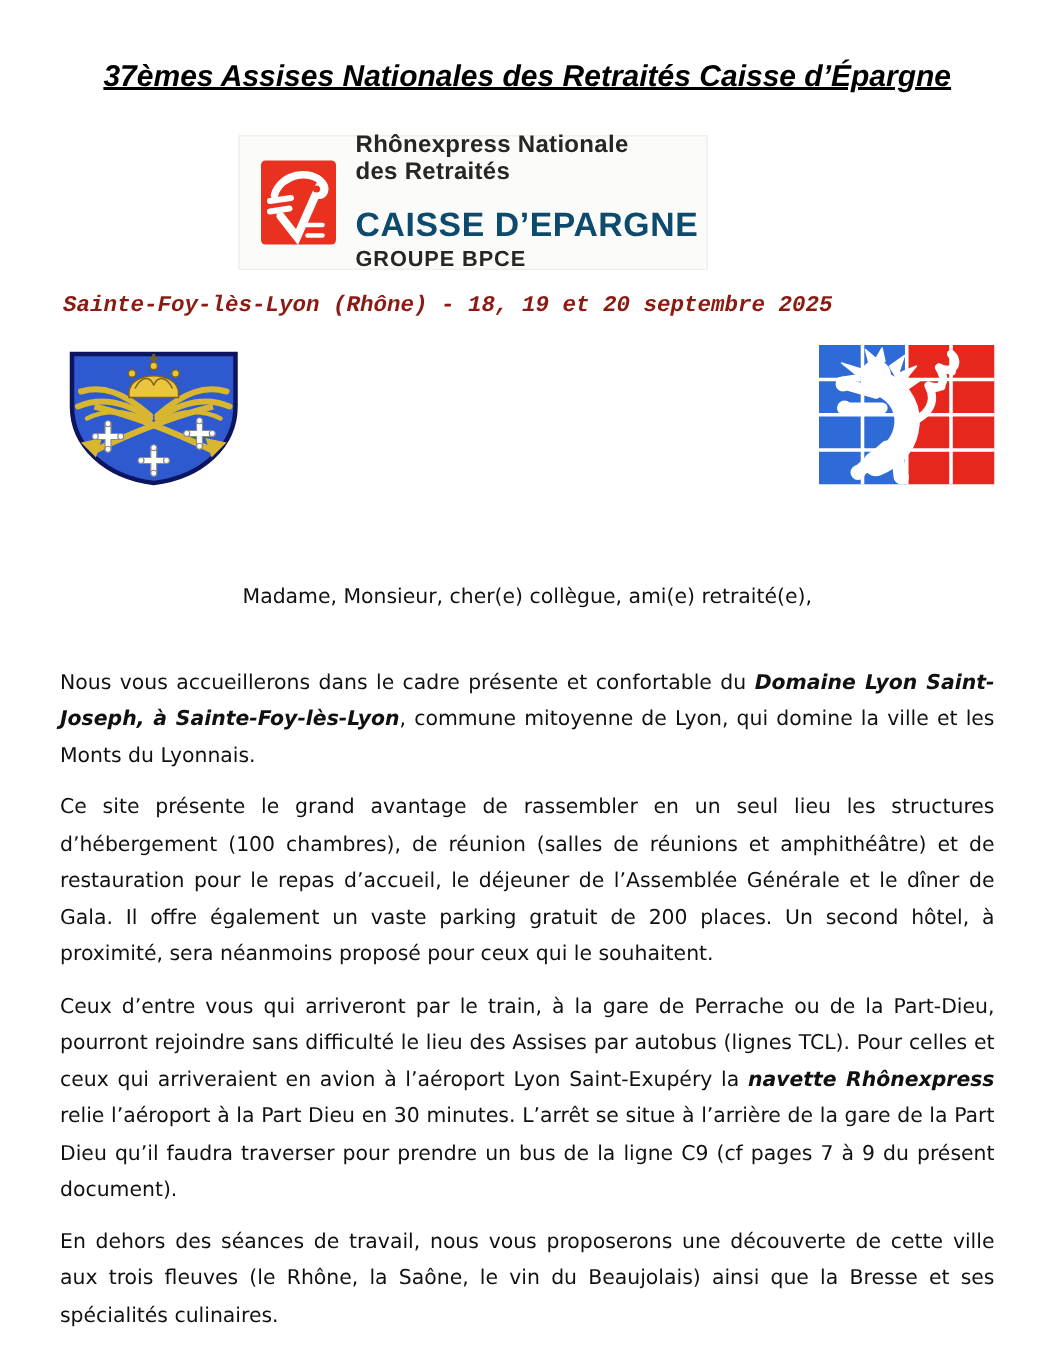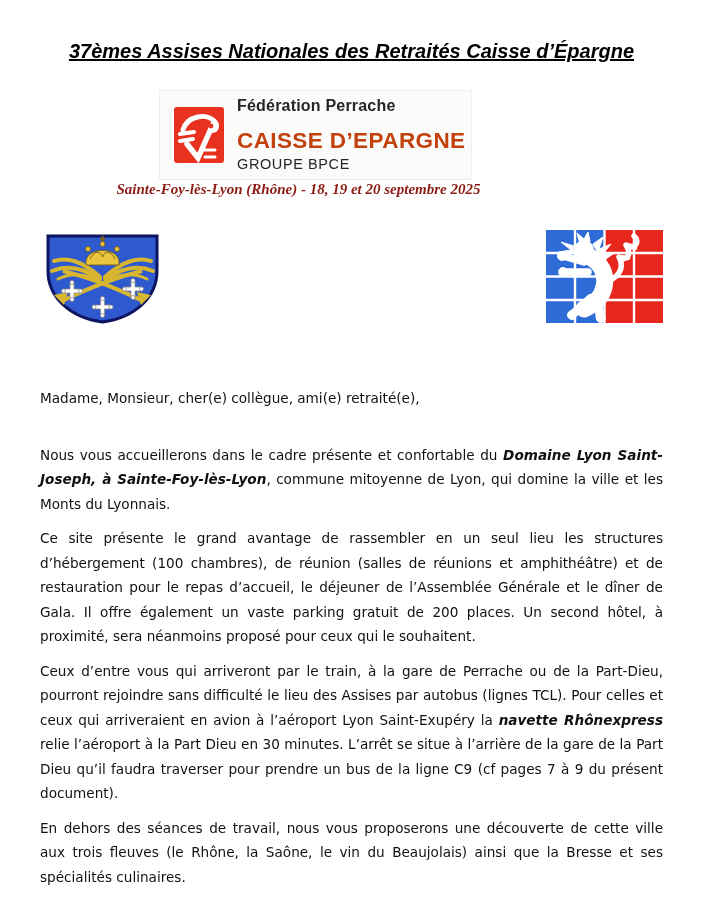--- a/index.html
+++ b/index.html
@@ -15,38 +15,38 @@
   }
   
   .logo-box{
     position:absolute;left:159px;top:90px;width:313px;height:90px;
     background:#fbfbfa;border:1px solid #efefee;box-sizing:border-box;
     display:flex;align-items:center;padding-left:13px;
   }
   .logo-square{flex:0 0 auto;display:block;}
   .logo-text{margin-left:12px;font-family:"Liberation Sans",sans-serif;line-height:1.12;}
   .logo-line{font-size:16px;font-weight:600;color:#262624;letter-spacing:.2px;}
-  .logo-caisse{font-size:22.5px;font-weight:800;color:#c2410c;letter-spacing:.4px;margin-top:13px;}
-  .logo-groupe{font-size:14.5px;font-weight:400;color:#262624;margin-top:3px;letter-spacing:.6px;}
+  .logo-caisse{font-size:22.5px;font-weight:800;color:#0c4a6e;letter-spacing:.4px;margin-top:13px;}
+  .logo-groupe{font-size:14.5px;font-weight:700;color:#262624;margin-top:3px;letter-spacing:.6px;}
   
   .subtitle{
-    position:absolute;top:181px;left:0;width:597px;text-align:center;
-    font-family:Liberation Serif, serif;font-size:15px;font-weight:bold;
+    position:absolute;top:195px;left:0;width:597px;text-align:center;
+    font-family:Liberation Mono, monospace;font-size:15px;font-weight:bold;
     font-style:italic;color:#8b1a13;
   }
   
   .shield-svg{position:absolute;left:42px;top:231px;}
   .lion-svg{position:absolute;left:546px;top:230px;}
   
   .letter{
     position:absolute;left:40px;top:386px;width:623px;
     font-size:13.6px;line-height:24.5px;color:#111;
   }
   .letter p{margin:0 0 10px 0;text-align:justify;}
-  .letter p.greeting{margin-bottom:32px;text-align:left;}
+  .letter p.greeting{margin-bottom:32px;text-align:center;}
   .bi{font-weight:bold;font-style:italic;}
 </style>
 </head>
 <body>
 
 <div class="page">
 
   <div class="doc-title">37èmes Assises Nationales des Retraités Caisse d’Épargne</div>
 
   <div class="logo-box">
@@ -56,21 +56,22 @@
         <path d="M10,24 C14,10 34,6 42,16 C45,20 43,25 39,24" stroke-width="5"></path>
         <path d="M7,28 L21,26" stroke-width="4"></path>
         <path d="M7,35 L20,33" stroke-width="4"></path>
         <path d="M14,38 L25,52 L40,18" stroke-width="5.5"></path>
         <path d="M31,44 L42,44" stroke-width="3"></path>
         <path d="M32,51 L42,51" stroke-width="3"></path>
       </g>
       <circle cx="38" cy="20" r="2.4" fill="#e8321f"></circle>
     </svg>
     <div class="logo-text">
-      <div class="logo-line">Fédération Perrache</div>
+      <div class="logo-line">Rhônexpress Nationale</div>
+      <div class="logo-line">des Retraités</div>
       <div class="logo-caisse">CAISSE D’EPARGNE</div>
       <div class="logo-groupe">GROUPE BPCE</div>
     </div>
   </div>
 
   <div class="subtitle">Sainte-Foy-lès-Lyon (Rhône) - 18, 19 et 20 septembre 2025</div>
 
   <svg class="shield-svg" width="121" height="96" viewBox="0 0 121 96" xmlns="http://www.w3.org/2000/svg">
     <path d="M6,5 H115 V40 C115,66 93,87 60.5,91 C28,87 6,66 6,40 Z" fill="#2e59cf" stroke="#0d1560" stroke-width="3"></path>
 

